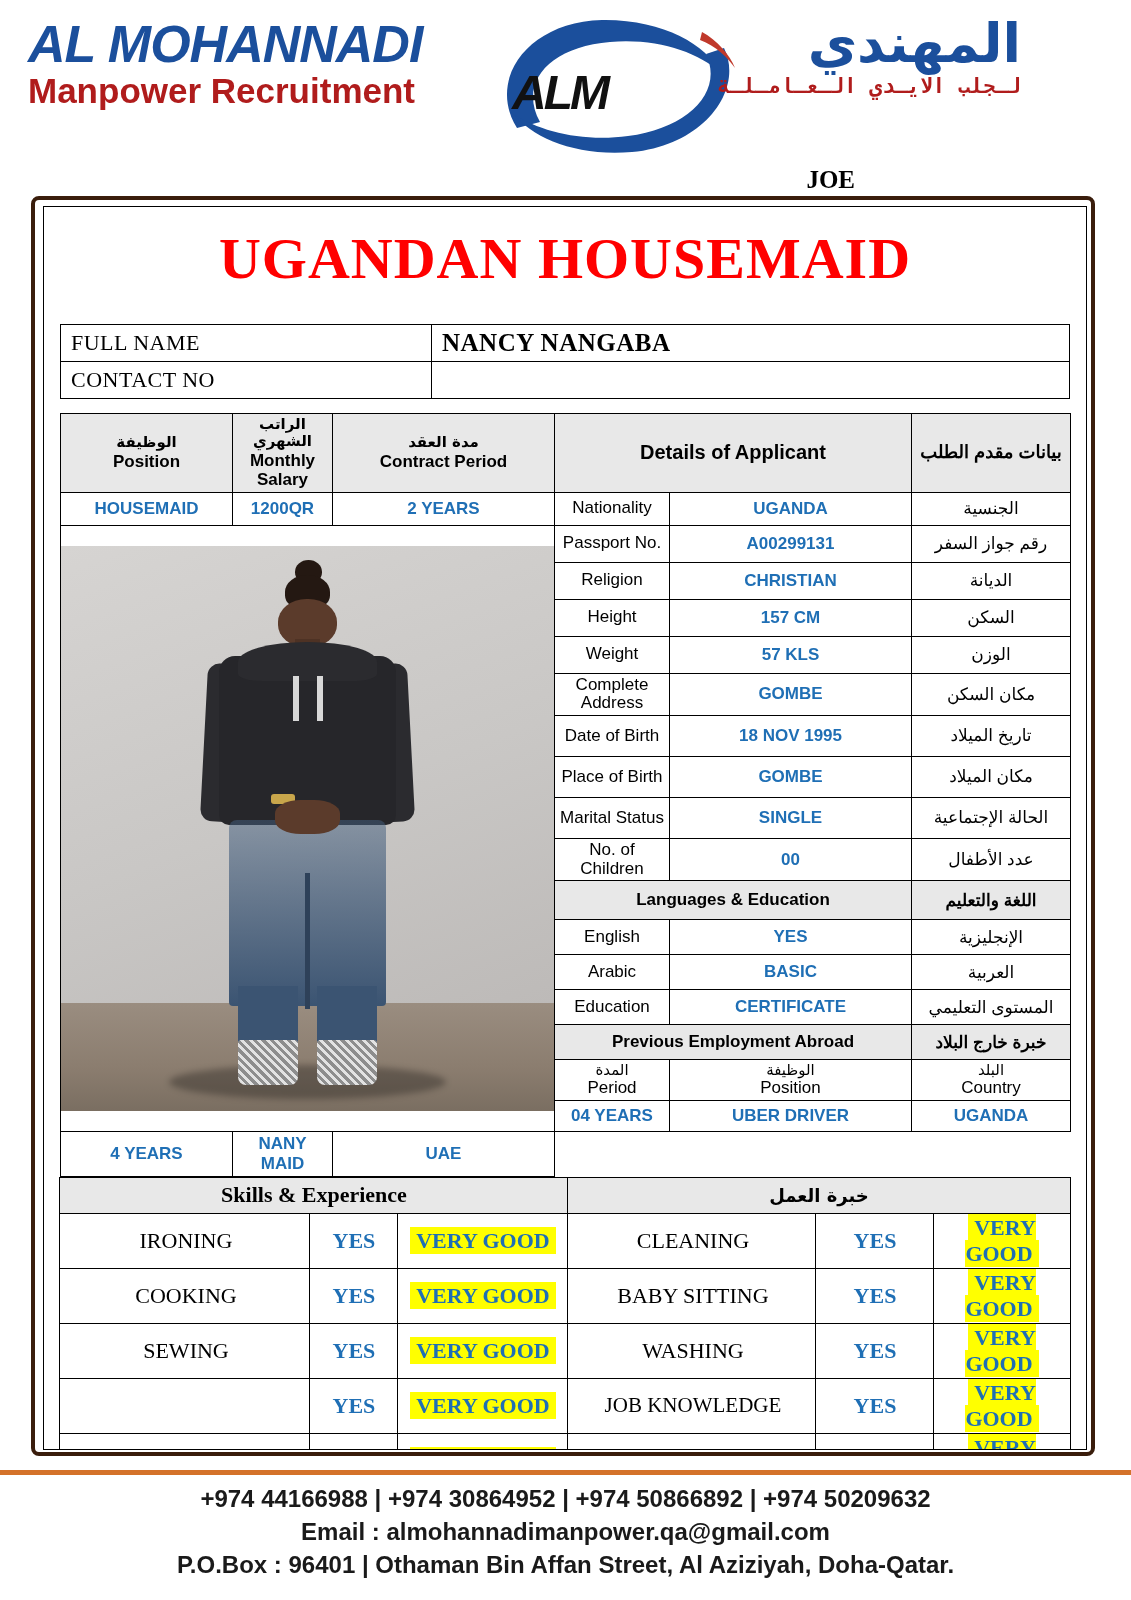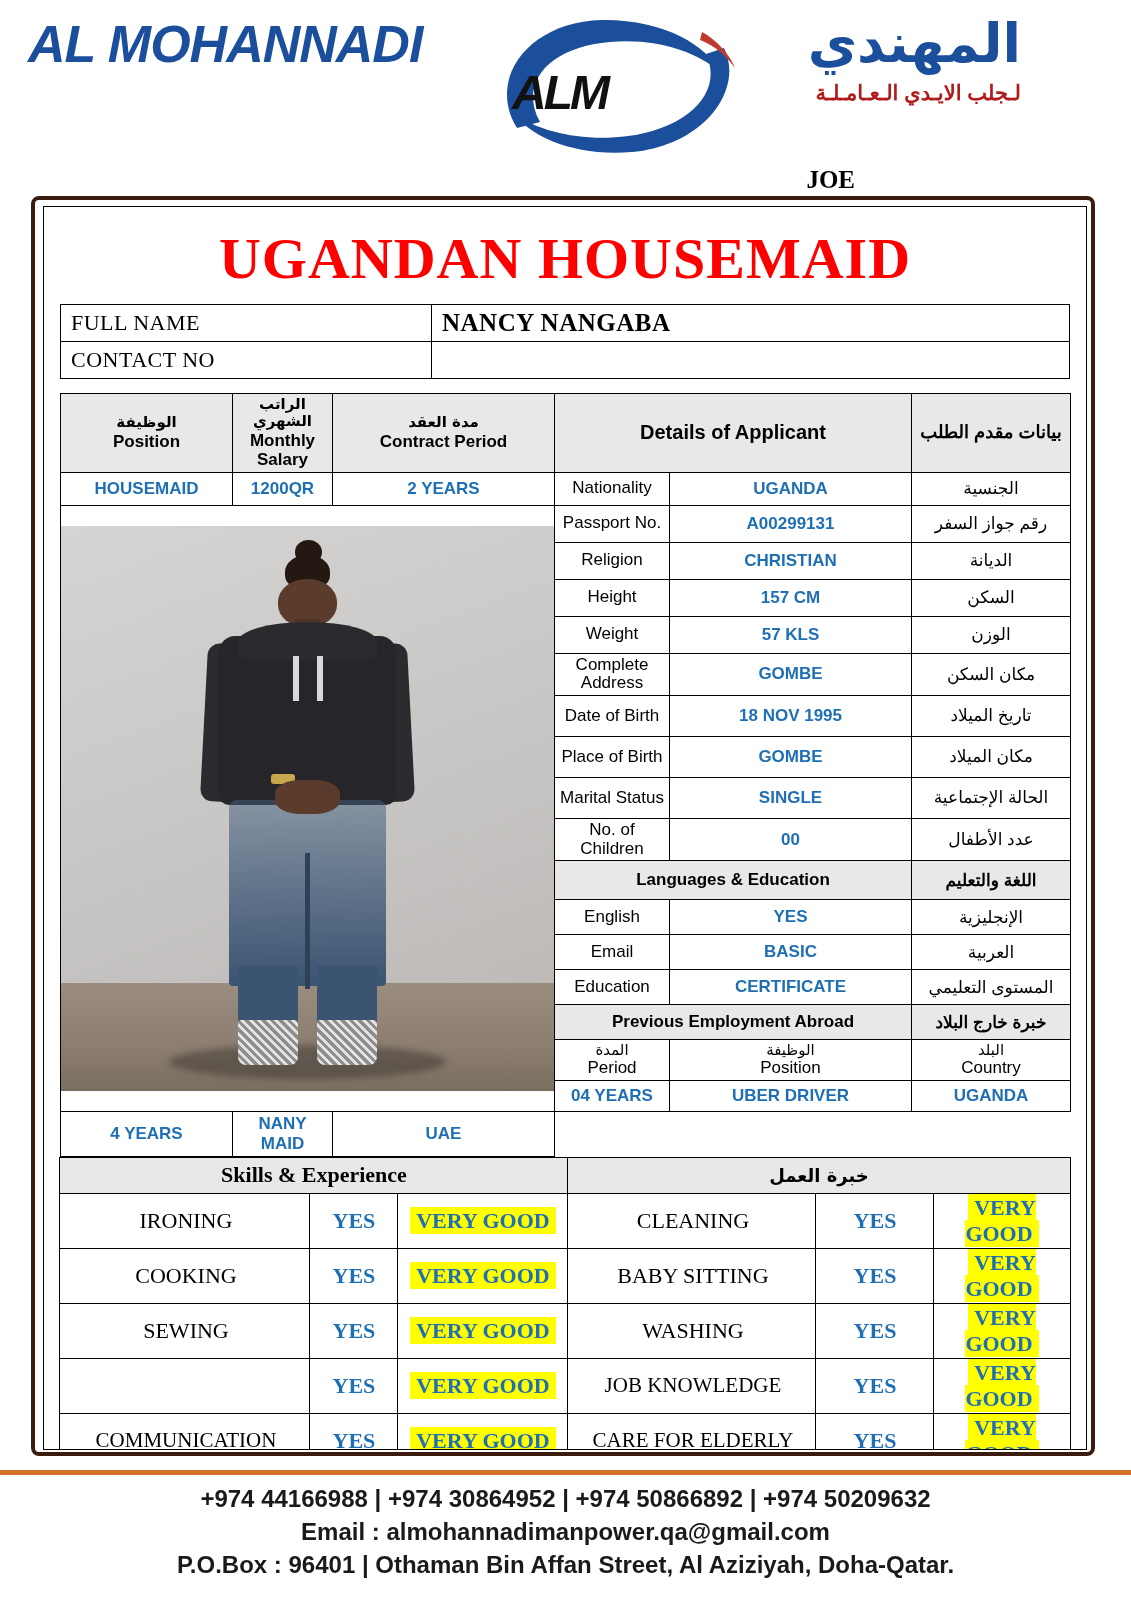--- a/index.html
+++ b/index.html
@@ -79,25 +79,25 @@
   }
   .ar-big {
     font-family: "DejaVu Sans", sans-serif;
     font-weight: bold;
     font-size: 54px;
     color: #1b4f9c;
     line-height: 1.1;
     white-space: nowrap;
   }
   .ar-small {
-    font-family: Liberation Sans, sans-serif;
+    font-family: Liberation Mono, monospace;
     font-weight: bold;
     font-size: 21px;
     color: #b01c1c;
-    margin-top: 8px;
+    margin-top: 1px;
     white-space: nowrap;
   }
   .joe-label {
     position: absolute;
     right: 190px;
     top: 166px;
     font-family: "Liberation Serif", serif;
     font-weight: bold;
     font-size: 25px;
     color: #000;
@@ -128,21 +128,21 @@
   }
 
   .doc-title {
     text-align: center;
     font-family: "Liberation Serif", serif;
     font-weight: bold;
     font-size: 58px;
     color: #ff0000;
     letter-spacing: 1px;
     margin-top: 18px;
-    margin-bottom: 12px;
+    margin-bottom: 32px;
   }
 
   
   .name-table {
     width: 1010px;
     margin: 0 auto;
     border-collapse: collapse;
     table-layout: fixed;
   }
   .name-table td {
@@ -332,20 +332,21 @@
     color: #1a1a1a;
   }
   .footer div { font-size: 24px; line-height: 1.38; }
 </style>
 </head>
 <body>
 
 <div class="header">
   <div class="logo-left">
     <div class="logo-title">AL MOHANNADI</div>
+    <div class="logo-sub">Manpower Recruitment</div>
   </div>
 
   <div class="logo-mid">
     <svg class="alm-swoosh" width="250" height="150" viewBox="0 0 250 150">
       <path d="M25,118 C-5,70 35,12 110,10 C170,9 215,35 228,62 C205,42 165,28 118,32 C58,37 26,72 48,112 Z" fill="#1b4f9c"></path>
       <path d="M232,38 C252,78 214,135 140,142 C86,147 40,128 22,104 C48,122 92,132 136,126 C196,118 232,82 214,44 Z" fill="#1b4f9c"></path>
       <path d="M210,22 C225,30 238,45 243,58 C236,48 224,36 208,30 Z" fill="#c0392b"></path>
     </svg>
     <div class="alm-text">ALM</div>
   </div>
@@ -488,21 +489,21 @@
       <tr>
         <td class="sec-hdr" colspan="2" style="height:34px">Languages &amp; Education</td>
         <td class="sec-hdr ar" style="font-size:17px">اللغة والتعليم</td>
       </tr>
       <tr>
         <td class="lbl" style="height:30px">English</td>
         <td class="blue">YES</td>
         <td class="ar">الإنجليزية</td>
       </tr>
       <tr>
-        <td class="lbl" style="height:30px">Email</td>
+        <td class="lbl" style="height:30px">Arabic</td>
         <td class="blue">BASIC</td>
         <td class="ar">العربية</td>
       </tr>
       <tr>
         <td class="lbl" style="height:30px">Education</td>
         <td class="blue">CERTIFICATE</td>
         <td class="ar">المستوى التعليمي</td>
       </tr>
 
       <tr>

